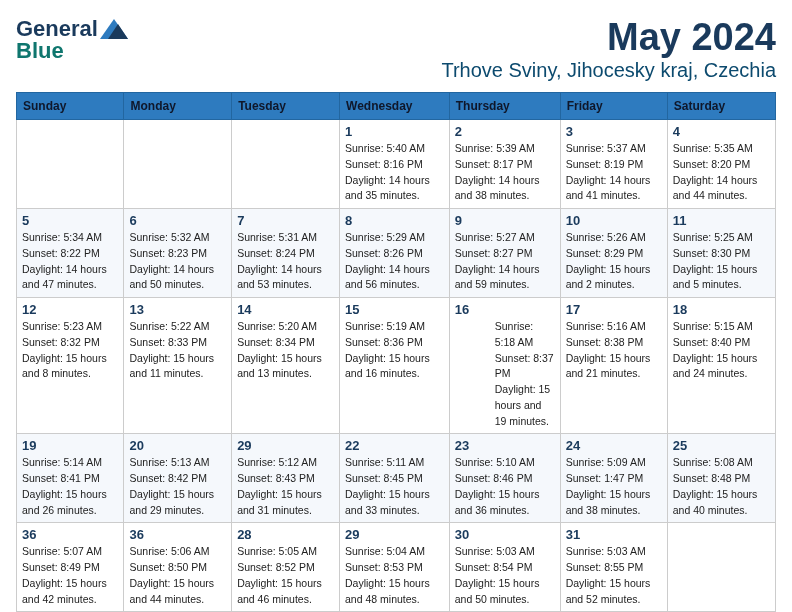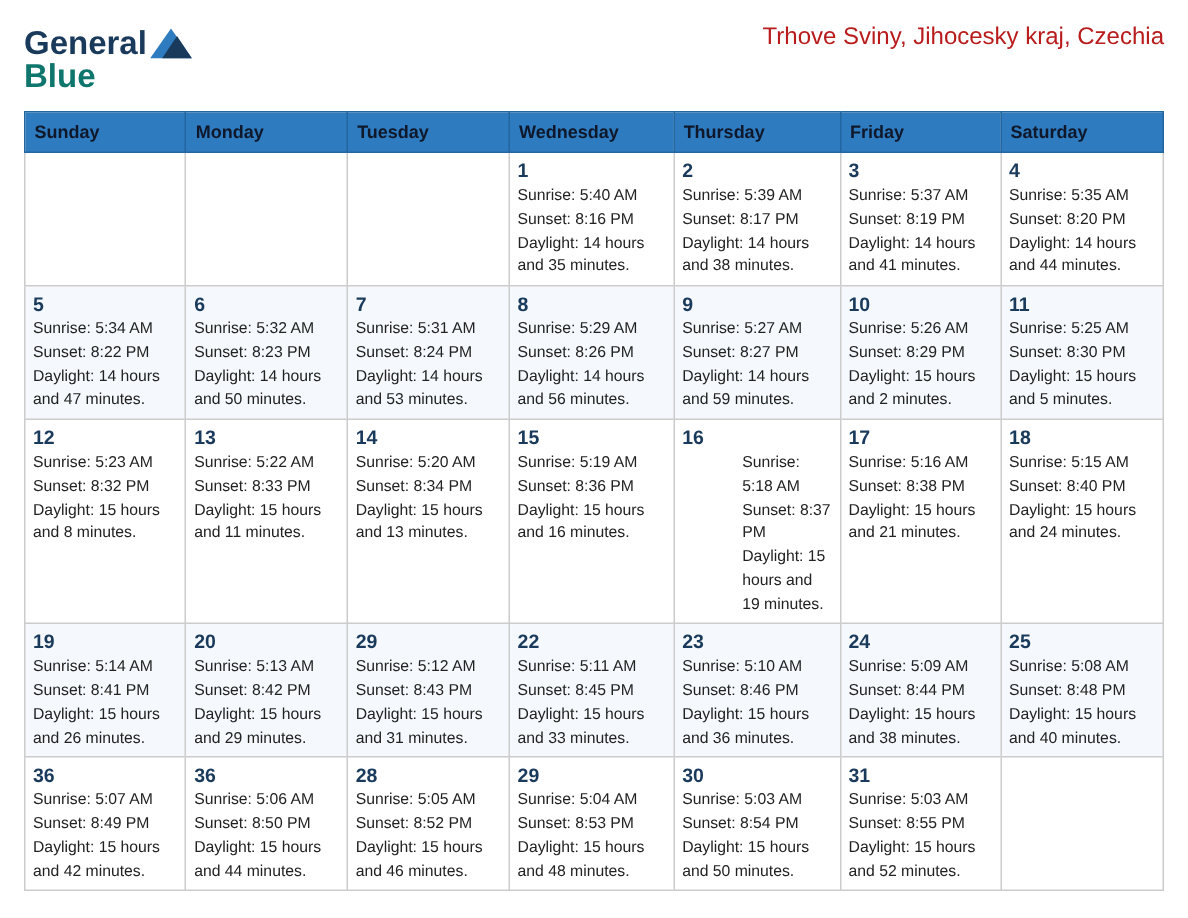--- a/index.html
+++ b/index.html
@@ -33,22 +33,22 @@
       height: 20px;
       margin-left: 2px;
     }
     .title-block { text-align: right; }
     .title-month {
       font-size: 38px;
       font-weight: bold;
       color: #1a3a5c;
     }
     .title-location {
-      font-size: 16px;
-      color: #b91c1c;
+      font-size: 20px;
+      color: #0c4a6e;
     }
     .calendar {
       width: 100%;
       border-collapse: collapse;
       font-size: 11px;
     }
     .calendar thead tr th {
       background: #2e7bbf;
       color: #0f172a;
       text-align: left;
@@ -91,20 +91,21 @@
       <svg class="logo-icon" viewBox="0 0 28 20" xmlns="http://www.w3.org/2000/svg">
         <polygon points="0,20 14,0 28,20" fill="#2e7bbf"></polygon>
         <polygon points="8,20 18,5 28,20" fill="#1a3a5c"></polygon>
       </svg>
     </div>
     <div class="logo-text" style="margin-top:-4px;">
       <span style="color:#0f766e;font-size:22px;font-weight:bold;">Blue</span>
     </div>
   </div>
   <div class="title-block">
+    <div class="title-month">May 2024</div>
     <div class="title-location">Trhove Sviny, Jihocesky kraj, Czechia</div>
   </div>
 </div>
 
 <table class="calendar">
   <thead>
     <tr>
     <th>Sunday</th>
         <th>Monday</th>
         <th>Tuesday</th>
@@ -259,21 +260,21 @@
         </td>
         <td>
           <div class="day-num">23</div>
           <div class="day-info" style="white-space: pre-line;">Sunrise: 5:10 AM
 Sunset: 8:46 PM
 Daylight: 15 hours and 36 minutes.</div>
         </td>
         <td>
           <div class="day-num">24</div>
           <div class="day-info" style="white-space: pre-line;">Sunrise: 5:09 AM
-Sunset: 8:44 PM
+Sunset: 1:47 PM
 Daylight: 15 hours and 38 minutes.</div>
         </td>
         <td>
           <div class="day-num">25</div>
           <div class="day-info" style="white-space: pre-line;">Sunrise: 5:08 AM
 Sunset: 8:48 PM
 Daylight: 15 hours and 40 minutes.</div>
         </td>
       </tr>
       <tr>

